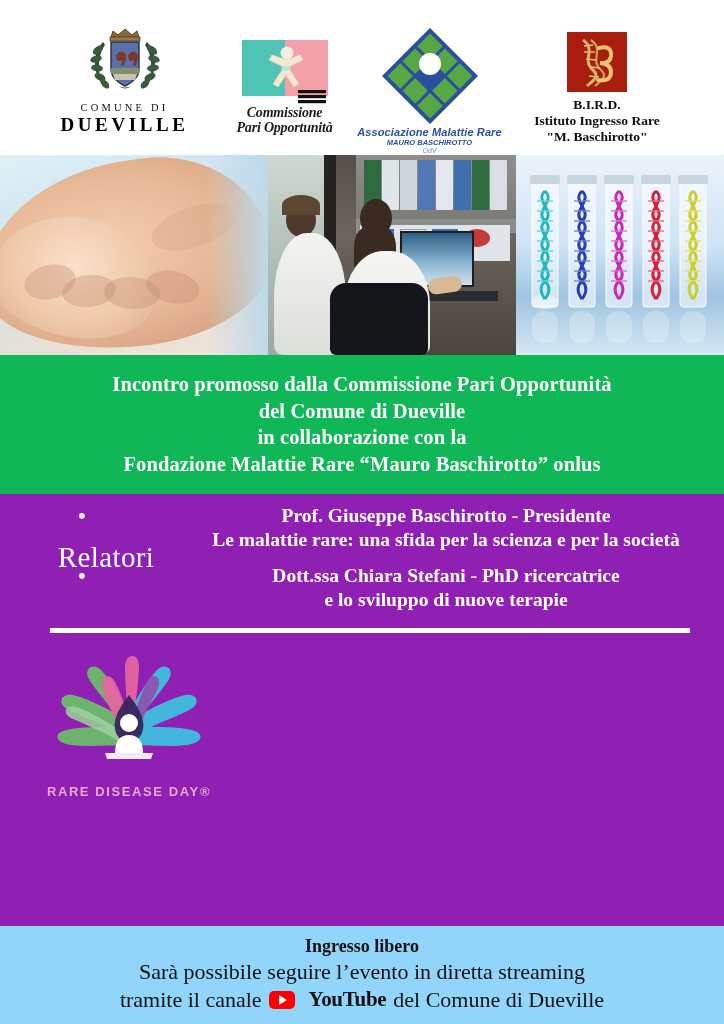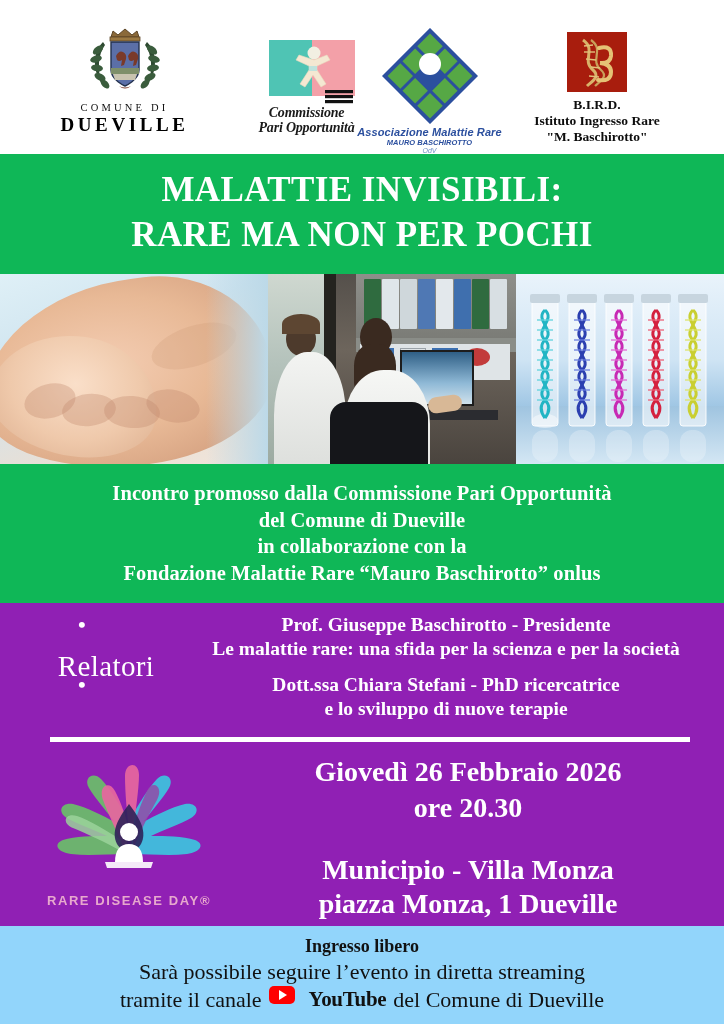--- a/index.html
+++ b/index.html
@@ -29,21 +29,21 @@
   .lg-dueville .l1 {
     font-family:"Liberation Serif", serif; font-size:10.5px; letter-spacing:3.2px;
     color:#111; margin-top:4px; font-weight:400;
   }
   .lg-dueville .l2 {
     font-family:"Liberation Serif", serif; font-size:19px; letter-spacing:3.6px;
     color:#000; font-weight:700; margin-top:1px;
   }
 
   
-  .lg-cpo { width:140px; padding-top:14px;align-items:flex-end; }
+  .lg-cpo { width:140px; padding-top:14px; }
   .cpo-art { width:86px; height:56px; position:relative; }
   .cpo-left { position:absolute; left:0; top:0; width:43px; height:56px; background:#4fc4b4; }
   .cpo-right { position:absolute; left:43px; top:0; width:43px; height:56px; background:#f3a0a8; }
   .cpo-txt {
     font-family:"Liberation Serif", serif; font-style:italic; font-weight:700;
     font-size:14px; color:#1a1a1a; line-height:1.08; margin-top:9px; text-align:center;
     letter-spacing:-0.2px;
   }
 
   
@@ -167,21 +167,21 @@
 
   
   .bottom {
     background:#92d5fb; color:#111; text-align:center;
     padding:10px 12px 10px 12px;
   }
   .bottom .b1 { font-family:"Liberation Serif", serif; font-weight:700; font-size:18px; line-height:1.2; }
   .bottom .b2 { font-family:"Liberation Serif", serif; font-size:22px; line-height:1.28; }
   .bottom .b3 { font-family:"Liberation Serif", serif; font-size:22px; line-height:1.28;
     display:flex; align-items:center; justify-content:center; gap:7px; flex-wrap:nowrap; }
-  .yt { display:inline-flex; gap:14px; }
+  .yt { display:inline-flex; align-items:center; gap:14px; }
   .yt-badge { width:26px; height:18px; background:#ff0000; border-radius:5px;
     display:inline-flex; align-items:center; justify-content:center; }
   .yt-tri { width:0; height:0; border-left:8px solid #fff;
     border-top:5px solid transparent; border-bottom:5px solid transparent; margin-left:2px; }
   .yt-word { font-family:"Liberation Serif", serif; font-weight:700; font-size:21px;
     color:#111; letter-spacing:-0.3px; }
 </style>
 </head>
 <body>
 
@@ -290,24 +290,20 @@
       </div>
       <div class="bird-txt">
         <div>B.I.R.D.</div>
         <div>Istituto Ingresso Rare</div>
         <div>"M. Baschirotto"</div>
       </div>
     </div>
 
   </div>
 
-  <div class="title-band">
-    <div class="tl">MALATTIE INVISIBILI:</div>
-    <div class="tl">RARE MA NON PER POCHI</div>
-  </div>
 
   <div class="photo-strip">
 
     <div class="ph ph1">
       <div class="hand-big"></div>
       <div class="hand-small"></div>
       <div class="finger" style="left:24px;  top:110px; width:52px; height:34px; transform:rotate(-14deg);"></div>
       <div class="finger" style="left:62px;  top:120px; width:54px; height:32px; transform:rotate(-6deg);"></div>
       <div class="finger" style="left:104px; top:122px; width:56px; height:32px; transform:rotate(4deg);"></div>
       <div class="finger" style="left:146px; top:116px; width:54px; height:32px; transform:rotate(12deg);"></div>
@@ -512,26 +508,20 @@
 
               <circle cx="80" cy="74" r="9" fill="#ffffff"></circle>
               <path d="M80 86 C71 86 66 92 66 104 L94 104 C94 92 89 86 80 86 Z" fill="#ffffff"></path>
               <path d="M56 104 L104 104 L102 110 L58 110 Z" fill="#ffffff" opacity="0.9"></path>
             </g>
           </svg>
         </div>
         <div class="rdd-cap">RARE DISEASE DAY®</div>
       </div>
 
-      <div class="when">
-        <div class="dt">Giovedì 26 Febbraio 2026</div>
-        <div class="dt">ore 20.30</div>
-        <div class="venue">Municipio - Villa Monza</div>
-        <div class="venue" style="margin-top:0;">piazza Monza, 1 Dueville</div>
-      </div>
 
     </div>
   </div>
 
   <div class="bottom">
     <div class="b1">Ingresso libero</div>
     <div class="b2">Sarà possibile seguire l’evento in diretta streaming</div>
     <div class="b3">
       <span>tramite il canale</span>
       <span class="yt">

